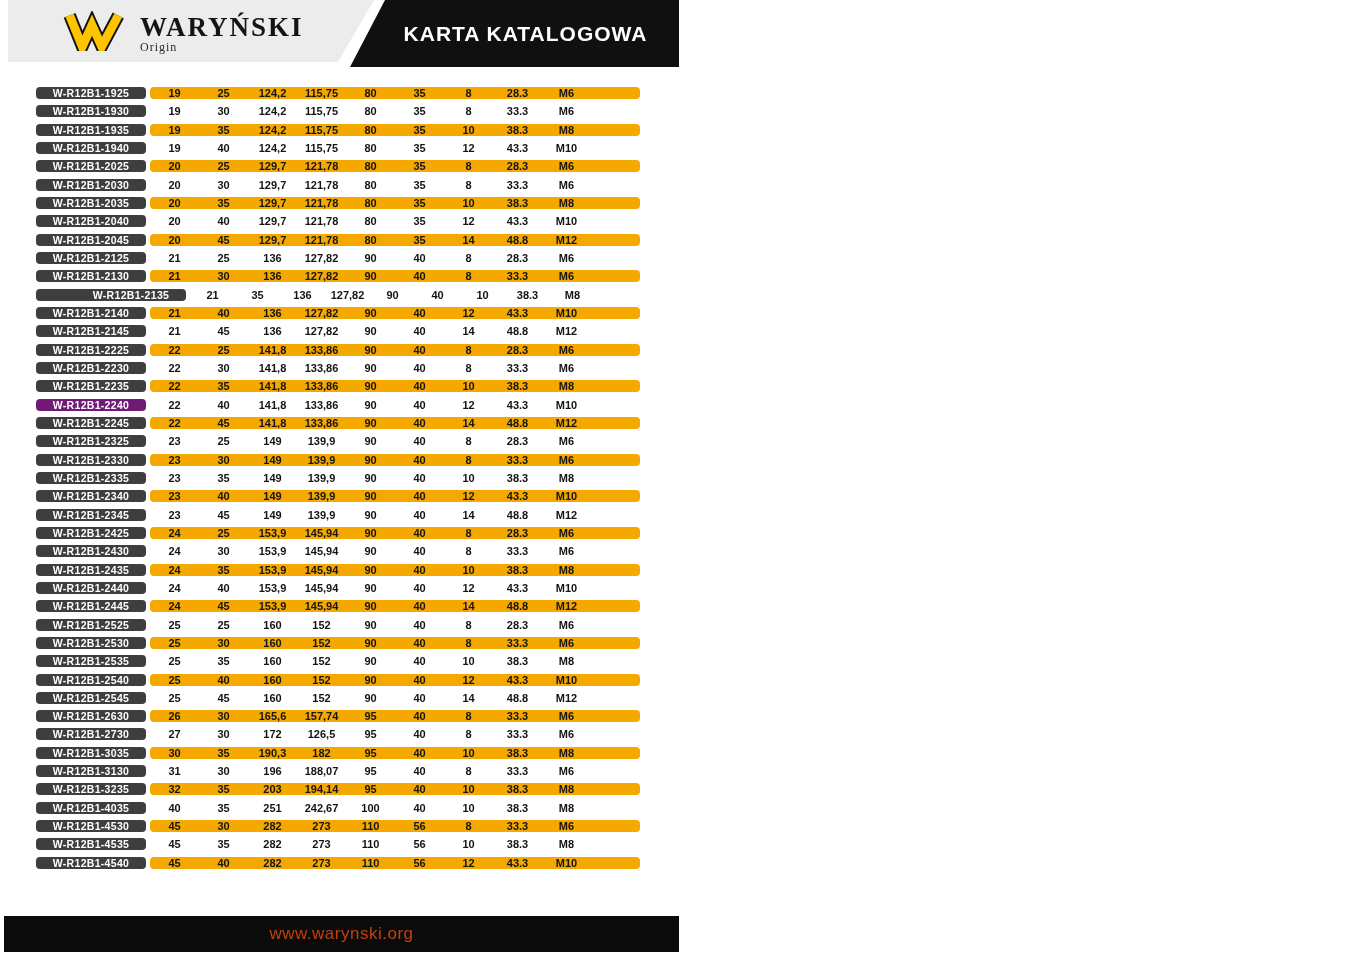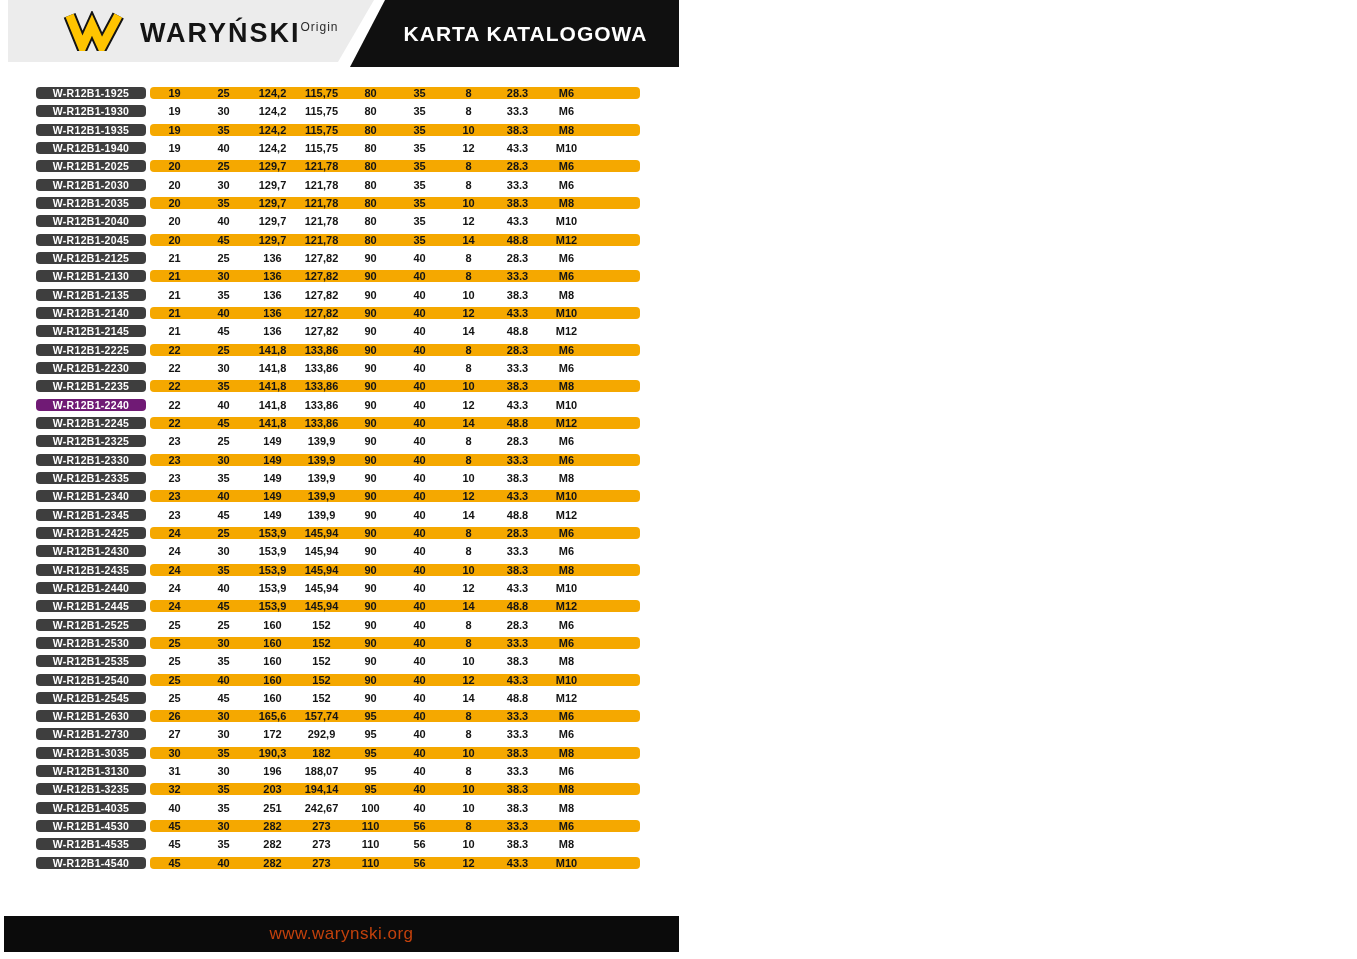--- a/index.html
+++ b/index.html
@@ -9,21 +9,21 @@
     -webkit-font-smoothing:antialiased;
   }
   .content{position:absolute;left:0;top:0;width:680px;height:959px;}
 
   
   .hdr-gray{
     position:absolute;left:8px;top:0;width:366px;height:62px;background:#ECECEC;
     clip-path:polygon(0 0,100% 0,calc(100% - 36px) 100%,0 100%);
   }
   .logo-row{display:flex;align-items:center;gap:13px;padding:11px 0 0 47px;}
-  .brand-text{display:flex;flex-direction:row;}
+  .brand-text{display:flex;flex-direction:column;font-family:Liberation Serif, serif;}
   .brand-name{font-size:27px;font-weight:bold;color:#141414;letter-spacing:2px;line-height:26px;}
   .brand-sub{font-size:12px;color:#2a2a2a;text-align:left;letter-spacing:1px;line-height:12px;margin-top:1px;}
   .banner{
     position:absolute;left:348px;top:0;width:331px;height:67px;background:#101010;
     clip-path:polygon(37px 0,100% 0,100% 100%,2px 100%);
     display:flex;align-items:center;justify-content:center;
   }
   .banner span{color:#ffffff;font-size:21px;font-weight:bold;letter-spacing:1px;padding-left:24px;}
 
   
@@ -244,21 +244,21 @@
             <div class="cell">127,82</div>
             <div class="cell">90</div>
             <div class="cell">40</div>
             <div class="cell">8</div>
             <div class="cell">33.3</div>
             <div class="cell">M6</div>
             <div class="cell"></div>
           </div>
         </div>
         <div class="t-row">
-          <div class="idx" style="background: rgb(62, 62, 62);">W-R12B1-2135</div>
+          <div class="idx" style="background: rgb(62, 62, 62); padding-left: 40px;">W-R12B1-2135</div>
           <div class="band">
             <div class="cell">21</div>
             <div class="cell">35</div>
             <div class="cell">136</div>
             <div class="cell">127,82</div>
             <div class="cell">90</div>
             <div class="cell">40</div>
             <div class="cell">10</div>
             <div class="cell">38.3</div>
             <div class="cell">M8</div>
@@ -609,21 +609,21 @@
             <div class="cell">M6</div>
             <div class="cell"></div>
           </div>
         </div>
         <div class="t-row">
           <div class="idx" style="background: rgb(62, 62, 62);">W-R12B1-2730</div>
           <div class="band">
             <div class="cell">27</div>
             <div class="cell">30</div>
             <div class="cell">172</div>
-            <div class="cell">292,9</div>
+            <div class="cell">126,5</div>
             <div class="cell">95</div>
             <div class="cell">40</div>
             <div class="cell">8</div>
             <div class="cell">33.3</div>
             <div class="cell">M6</div>
             <div class="cell"></div>
           </div>
         </div>
         <div class="t-row">
           <div class="idx" style="background: rgb(62, 62, 62);">W-R12B1-3035</div>

